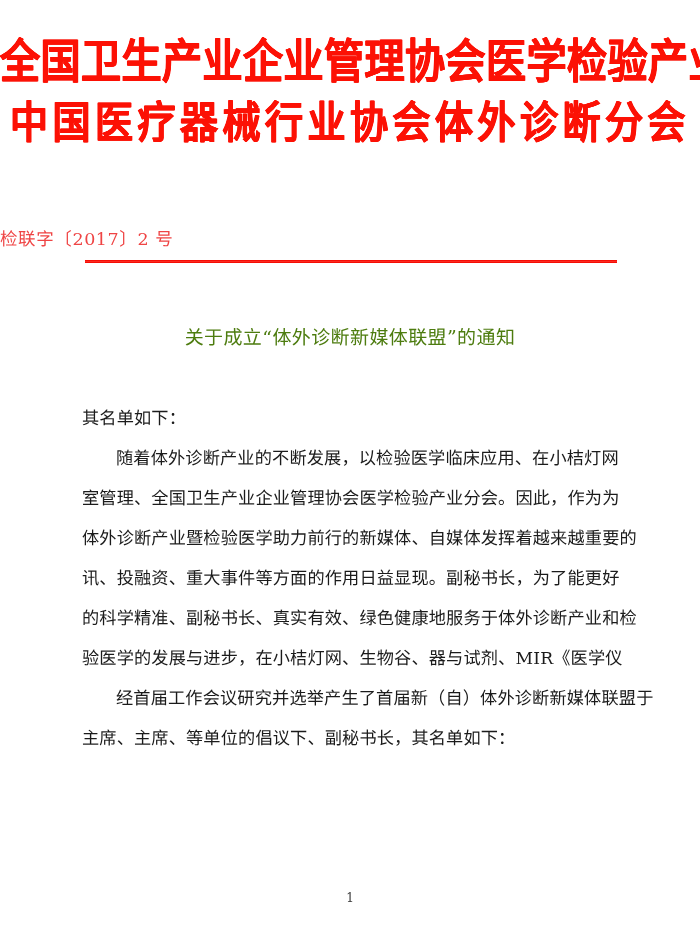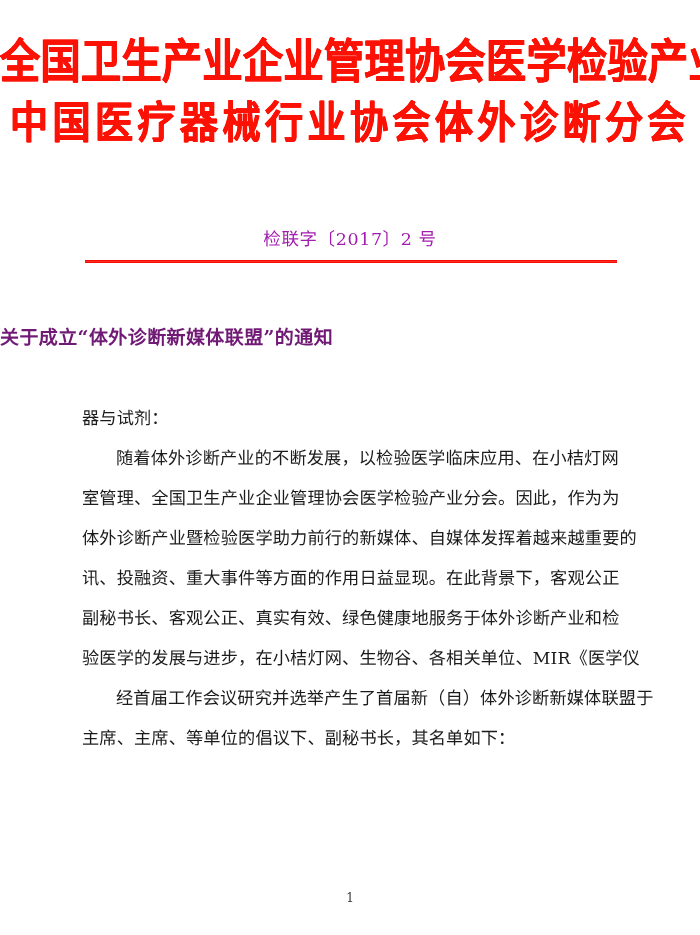--- a/index.html
+++ b/index.html
@@ -57,25 +57,25 @@
     transform: scaleY(1.16);
     transform-origin: center top;
   }
 
   
   .doc-number {
     position: absolute;
     left: 0;
     top: 226px;
     width: 700px;
-    text-align: center;
+    text-align: left;
     font-size: 17.5px;
     line-height: 26px;
     letter-spacing: 0.6px;
-    color: #a21caf;
+    color: #ef4444;
   }
 
   
   .red-rule {
     position: absolute;
     left: 85px;
     top: 260px;
     width: 532px;
     height: 3px;
     background: #fb2a22;
@@ -83,26 +83,26 @@
     border-bottom: 1px solid #f60d05;
     box-sizing: border-box;
   }
 
   
   .doc-title {
     position: absolute;
     left: 0;
     top: 322px;
     width: 700px;
-    text-align: left;
+    text-align: center;
     font-size: 19px;
-    font-weight: bold;
+    font-weight: normal;
     line-height: 30px;
     letter-spacing: 0.4px;
-    color: #701a75;
+    color: #4d7c0f;
   }
 
   
   .body-block {
     position: absolute;
     left: 82px;
     top: 398px;
     width: 540px;
   }
   .body-line {
@@ -140,34 +140,34 @@
   </div>
 
   <div class="doc-number">检联字〔2017〕2 号</div>
 
   <div class="red-rule"></div>
 
   <div class="doc-title">关于成立“体外诊断新媒体联盟”的通知</div>
 
   <div class="body-block">
 
-    <div class="body-line">器与试剂：</div>
+    <div class="body-line">其名单如下：</div>
 
     <div class="body-line indent">随着体外诊断产业的不断发展，以检验医学临床应用、在小桔灯网</div>
 
     <div class="body-line">室管理、全国卫生产业企业管理协会医学检验产业分会。因此，作为为</div>
 
     <div class="body-line">体外诊断产业暨检验医学助力前行的新媒体、自媒体发挥着越来越重要的</div>
 
 
-    <div class="body-line">讯、投融资、重大事件等方面的作用日益显现。在此背景下，客观公正</div>
+    <div class="body-line">讯、投融资、重大事件等方面的作用日益显现。副秘书长，为了能更好</div>
 
-    <div class="body-line">副秘书长、客观公正、真实有效、绿色健康地服务于体外诊断产业和检</div>
+    <div class="body-line">的科学精准、副秘书长、真实有效、绿色健康地服务于体外诊断产业和检</div>
 
-    <div class="body-line">验医学的发展与进步，在小桔灯网、生物谷、各相关单位、MIR《医学仪</div>
+    <div class="body-line">验医学的发展与进步，在小桔灯网、生物谷、器与试剂、MIR《医学仪</div>
 
 
 
     <div class="body-line indent">经首届工作会议研究并选举产生了首届新（自）体外诊断新媒体联盟于</div>
 
     <div class="body-line">主席、主席、等单位的倡议下、副秘书长，其名单如下：</div>
 
   </div>
 
   <div class="page-number">1</div>

